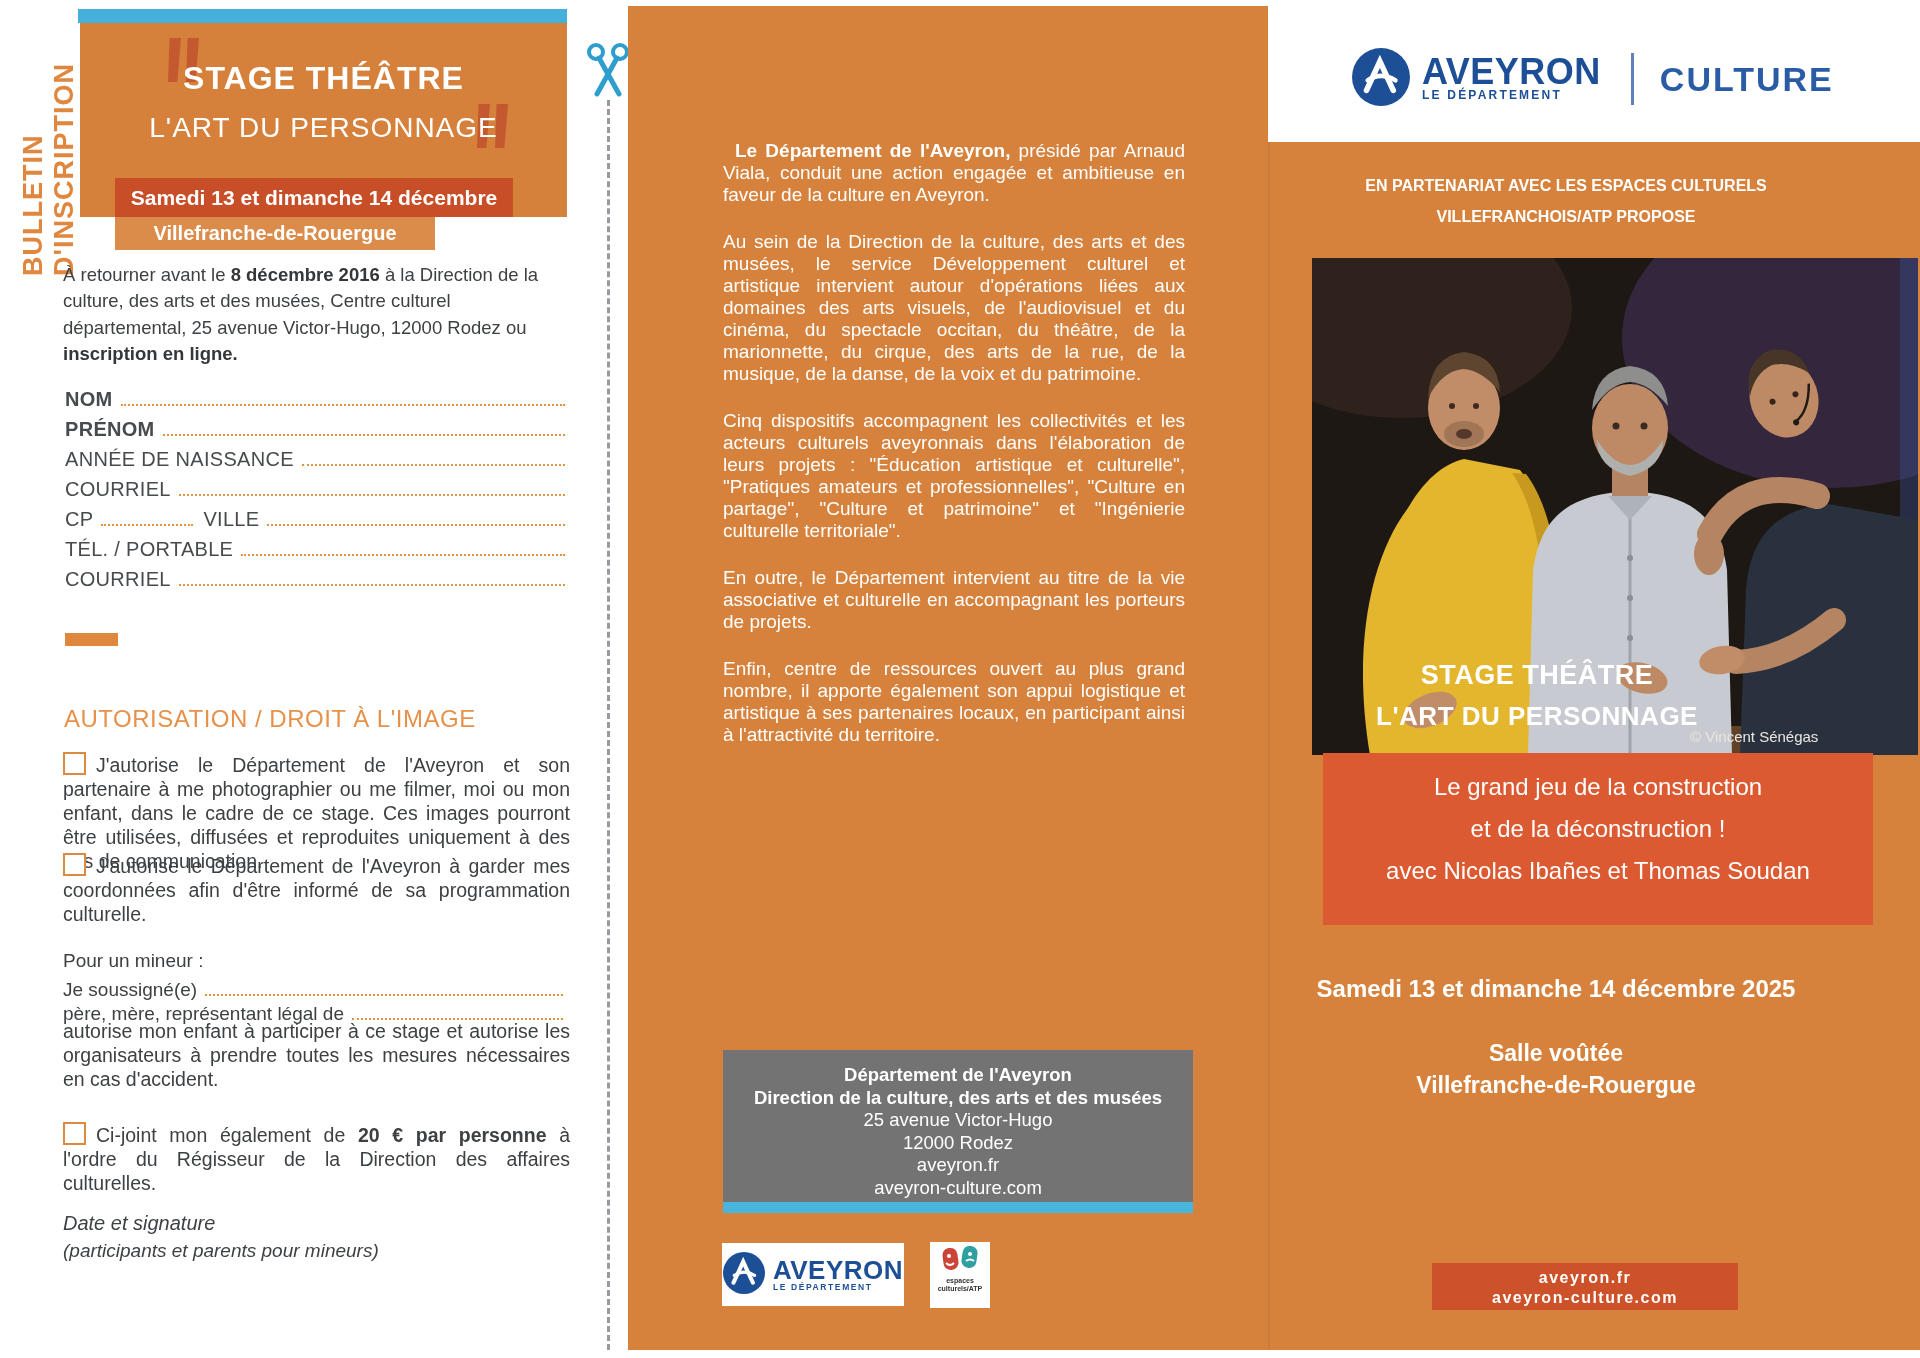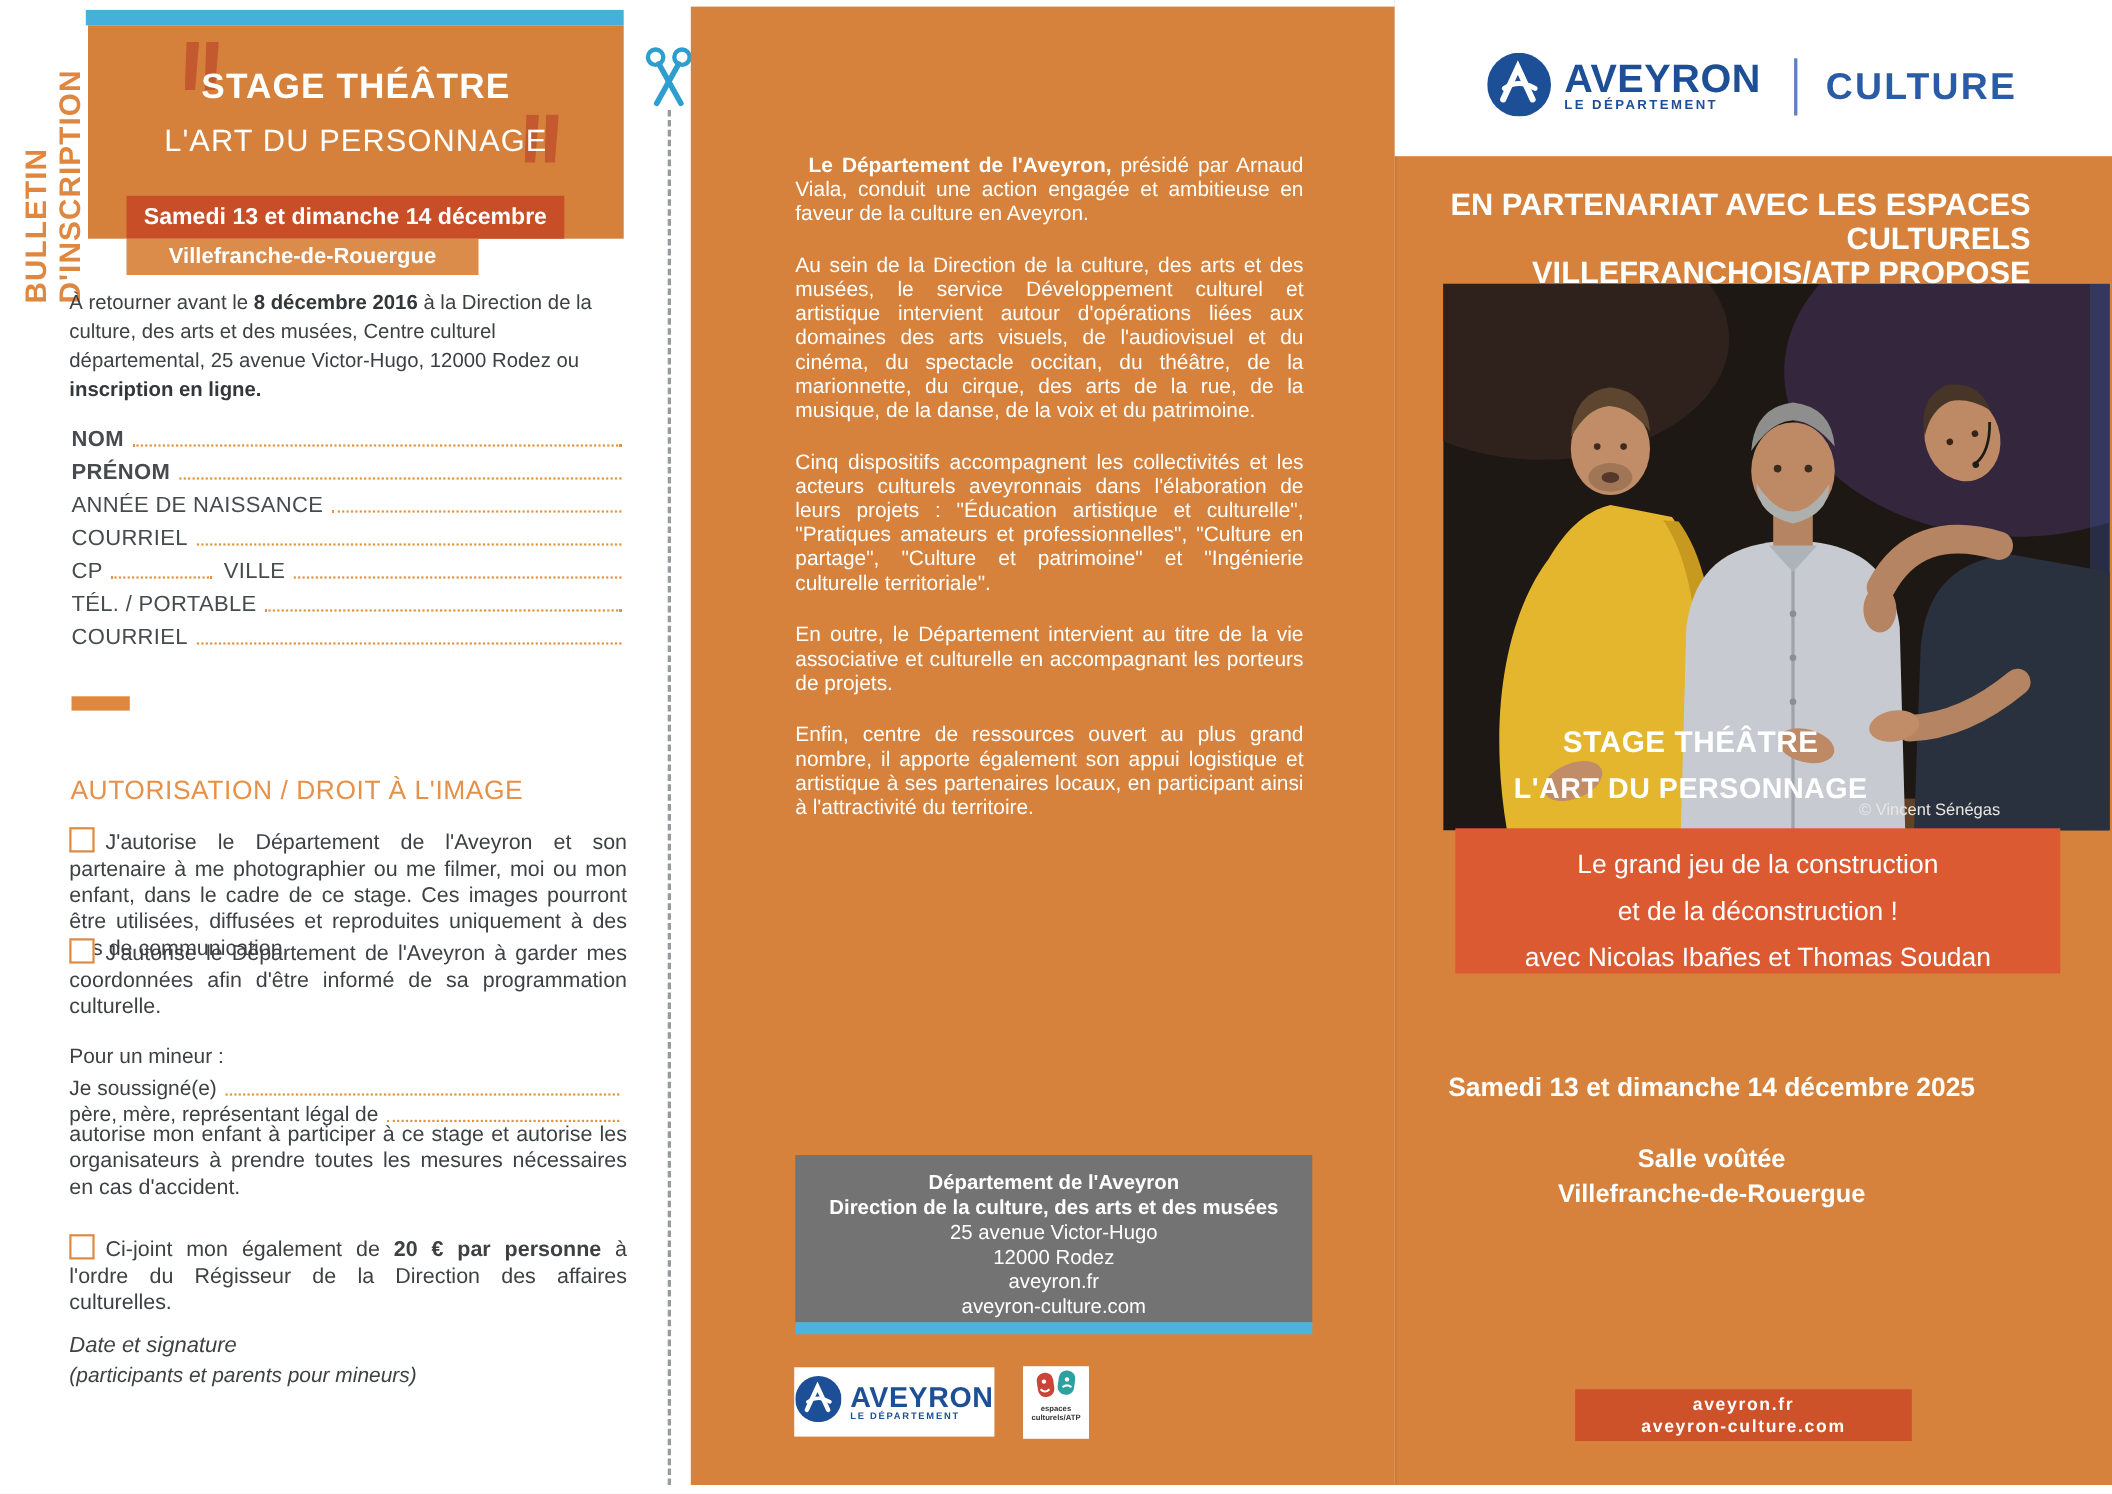--- a/index.html
+++ b/index.html
@@ -56,27 +56,27 @@
   .logobox2{left:930px;top:1242px;width:60px;height:66px;background:#fff;text-align:center;padding-top:3px;box-sizing:border-box;}
   .atp-t{font-size:7px;font-weight:700;color:#333;line-height:8px;}
   
   .rightpanel{left:1268px;top:0;width:652px;height:1352px;background:#D6823C;}
   .rp-white{left:1268px;top:0;width:652px;height:142px;background:#fff;}
   .rp-logo{left:1352px;top:44px;width:520px;height:70px;display:flex;align-items:center;}
   .rp-name{color:#1D4F97;font-weight:700;font-size:36px;letter-spacing:.5px;line-height:32px;}
   .rp-sub{color:#1D4F97;font-weight:700;font-size:12px;letter-spacing:2.2px;}
   .rp-div{width:3px;height:52px;background:#5E81BC;margin:0 26px 0 30px;}
   .rp-culture{color:#2A5CA6;font-weight:700;font-size:34px;letter-spacing:2px;}
-  .partner{left:1286px;top:170px;width:560px;text-align:right;color:#fff;font-size:28px;
+  .partner{left:1286px;top:170px;width:560px;text-align:center;color:#fff;font-size:16px;
            font-weight:700;line-height:31px;}
   .photo{left:1312px;top:258px;width:606px;height:497px;}
   .ph-t1{left:1312px;top:660px;width:450px;text-align:center;color:#fff;font-size:27px;font-weight:700;letter-spacing:.5px;}
   .ph-t2{left:1312px;top:701px;width:450px;text-align:center;color:#fff;font-size:26px;font-weight:700;letter-spacing:.5px;}
   .ph-credit{left:1690px;top:728px;width:215px;color:#E9E6E2;font-size:15px;}
-  .tagbox{left:1323px;top:753px;width:550px;height:132px;background:#DC5A32;color:#fff;
+  .tagbox{left:1323px;top:753px;width:550px;height:172px;background:#DC5A32;color:#fff;
           text-align:center;padding-top:13px;box-sizing:border-box;}
   .tagbox div{font-size:24px;line-height:42px;}
   .rdate{left:1276px;top:975px;width:560px;text-align:center;color:#fff;font-size:24px;font-weight:700;}
   .venue1{left:1276px;top:1040px;width:560px;text-align:center;color:#fff;font-size:23px;font-weight:700;}
   .venue2{left:1276px;top:1072px;width:560px;text-align:center;color:#fff;font-size:23px;font-weight:700;}
   .footbox{left:1432px;top:1263px;width:306px;height:47px;background:#CD5129;color:#fff;
            text-align:center;padding-top:5px;box-sizing:border-box;}
   .footbox div{font-size:16px;font-weight:700;letter-spacing:1.5px;line-height:20px;}
   .foldline{left:1268px;top:142px;width:2px;height:1210px;background:rgba(90,40,0,.08);}
   .botstrip{left:0;top:1350px;width:1920px;height:8px;background:#fff;}

